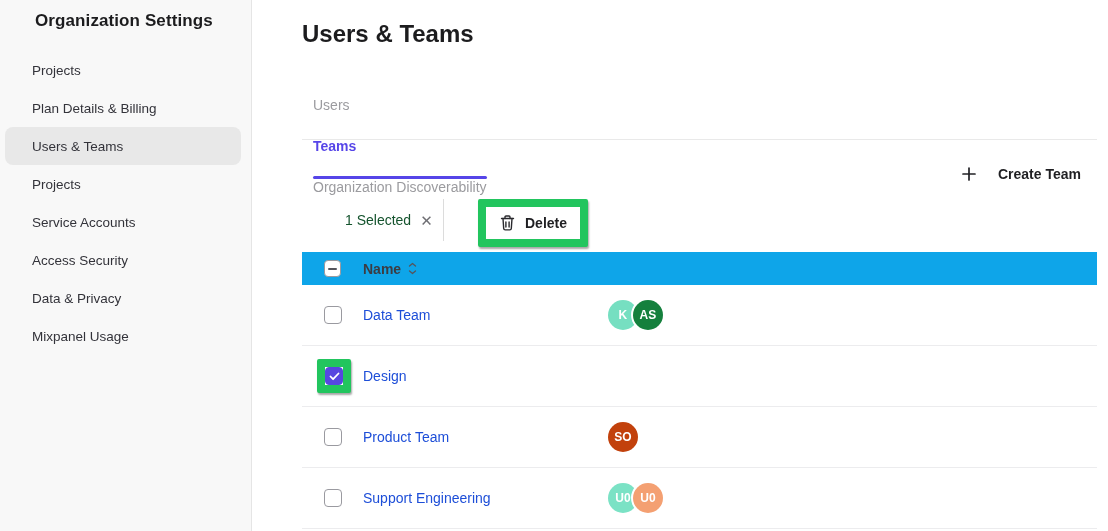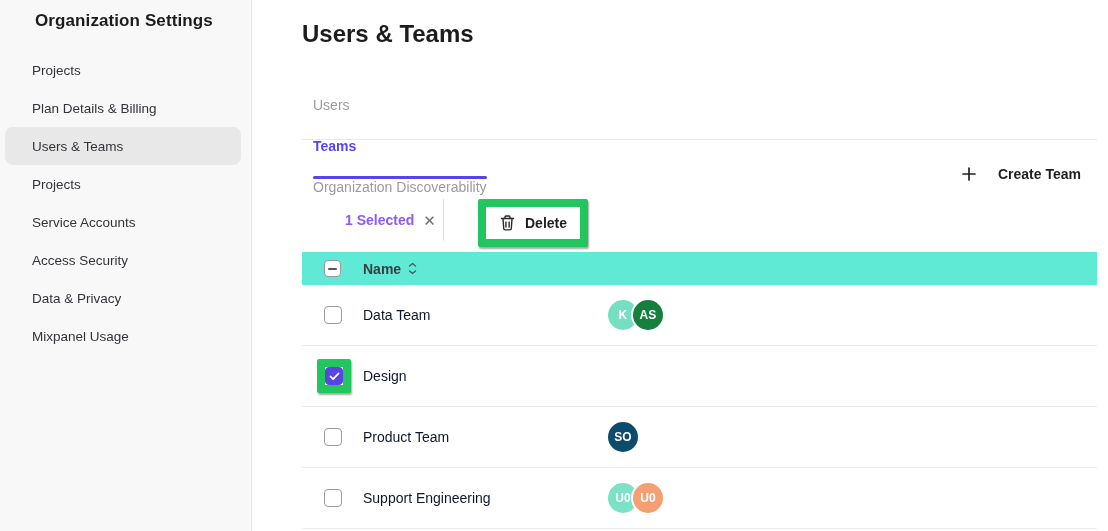--- a/index.html
+++ b/index.html
@@ -28,47 +28,47 @@
     height:3px; background:#5645e8; border-radius:3px; }
   .tabs-divider { position:absolute; left:50px; right:11px; top:139px; height:1px; background:#e9e9e9; }
 
   .create-team { position:absolute; top:163px; right:27px; height:22px; display:flex;
     align-items:center; gap:22px; font-size:14px; font-weight:600; color:#1f1f22; cursor:pointer; }
 
   
   .toolbar { position:absolute; left:0; right:0; top:199px; height:42px; }
   .selected-chip { position:absolute; left:93px; top:0; height:42px; display:flex;
     align-items:center; gap:9px; }
-  .selected-count { font-size:14px; font-weight:700; color:#8b5cf6; }
+  .selected-count { font-size:14px; font-weight:400; color:#14532d; }
   .clear-x { font-size:15px; color:#6e6e73; cursor:pointer; line-height:1; }
   .vdivider { position:absolute; left:191px; top:0; height:42px; width:1px; background:#dcdcdc; }
 
   .annotation-box { border:8px solid #22c55e; border-radius:2px; display:inline-flex;
     box-shadow:1px 2px 2px rgba(0,0,0,.35); background:#fff; }
   .delete-anno { position:absolute; left:226px; top:0; }
   .btn { display:flex; align-items:center; gap:9px; font-size:14px; font-weight:600;
     color:#1f1f22; cursor:pointer; background:#fff; border:none; }
   .delete-btn { padding:7px 13px; }
   .export-btn { position:absolute; left:346px; top:0; height:42px; }
 
   .searchbox { position:absolute; right:27px; top:4px; width:294px; height:33px;
     background:#f4f4f5; border-radius:8px; display:flex; align-items:center;
     padding:0 12px; gap:9px; cursor:text; }
   .search-text { font-size:13.5px; color:#8d8d92; display:flex; align-items:center; gap:5px; white-space:nowrap; }
   .redact { display:inline-flex; align-items:center; gap:2px; }
   .redact i { display:inline-block; border-radius:1px; }
 
   
   .table { position:absolute; left:50px; right:11px; top:252px; }
-  .thead { height:33px; background:#5eead4; display:flex; align-items:center; }
+  .thead { height:33px; background:#0ea5e9; display:flex; align-items:center; }
   .trow { height:61px; display:flex; align-items:center; border-bottom:1px solid #ececee; }
   .cb-cell { width:61px; display:flex; align-items:center; padding-left:22px; flex:none; }
   .name-cell { width:245px; flex:none; }
   .th-name { font-size:14px; font-weight:600; color:#3c3c42; display:flex; align-items:center; gap:7px; }
-  .team-link { font-size:14px; color:#0f172a; text-decoration:none; cursor:pointer; font-weight:500; }
+  .team-link { font-size:14px; color:#1d4ed8; text-decoration:none; cursor:pointer; font-weight:500; }
 
   .cb { width:18px; height:18px; border:1.5px solid #9a9aa0; border-radius:4px;
     background:#fff; display:inline-flex; align-items:center; justify-content:center; cursor:pointer; }
   .cb.header { width:17px; height:17px; }
   .cb .dash { width:9px; height:2px; background:#55555c; border-radius:1px; }
   .cb.checked { background:#5647e0; border-color:#5647e0; }
   .cb-anno { margin-left:-7px; }
 
   .avatars { display:flex; align-items:center; }
   .avatar { width:30px; height:30px; border-radius:50%; color:#fff; font-size:12px;
@@ -179,21 +179,21 @@
       <div class="name-cell"><a class="team-link">Design</a></div>
       <div class="avatars"></div>
     </div>
 
     <div class="trow">
       <div class="cb-cell">
           <span class="cb"></span>
         </div>
       <div class="name-cell"><a class="team-link">Product Team</a></div>
       <div class="avatars">
-        <span class="avatar" style="background-color: #0c4a6e;">SO</span>
+        <span class="avatar" style="background-color: #c2410c;">SO</span>
       </div>
     </div>
 
     <div class="trow">
       <div class="cb-cell">
           <span class="cb"></span>
         </div>
       <div class="name-cell"><a class="team-link">Support Engineering</a></div>
       <div class="avatars">
         <span class="avatar" style="background-color: rgb(123, 226, 197);">U0</span>

